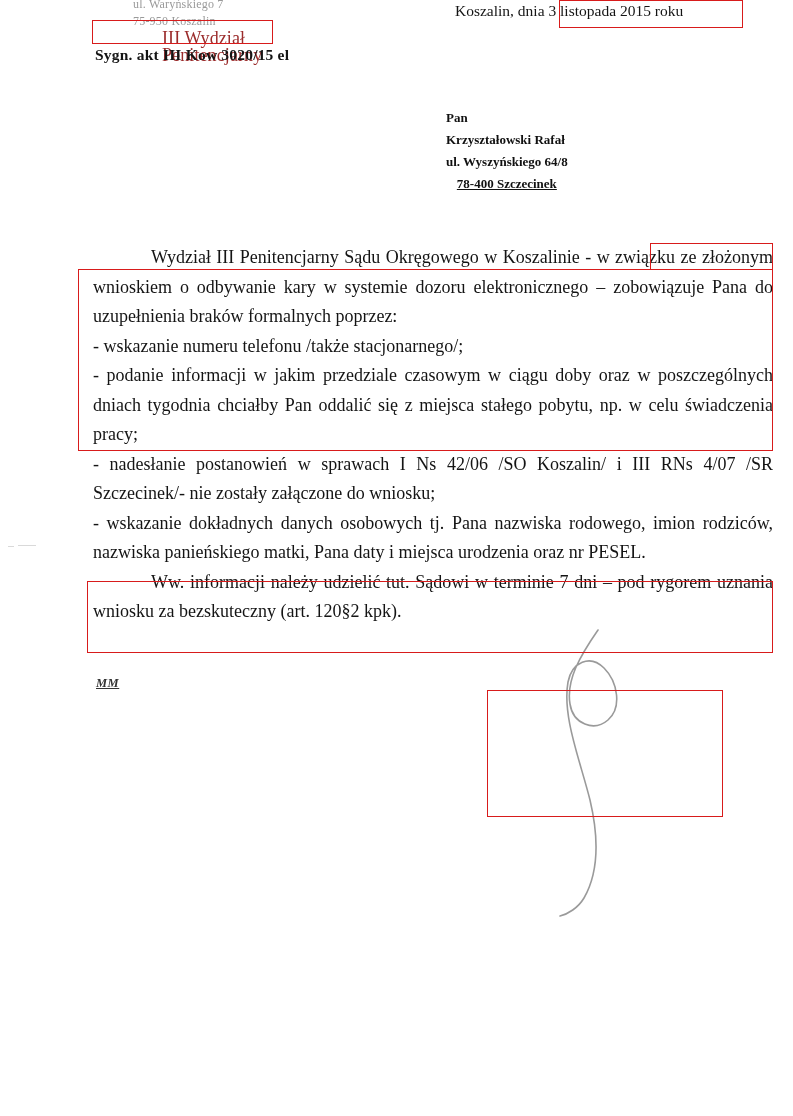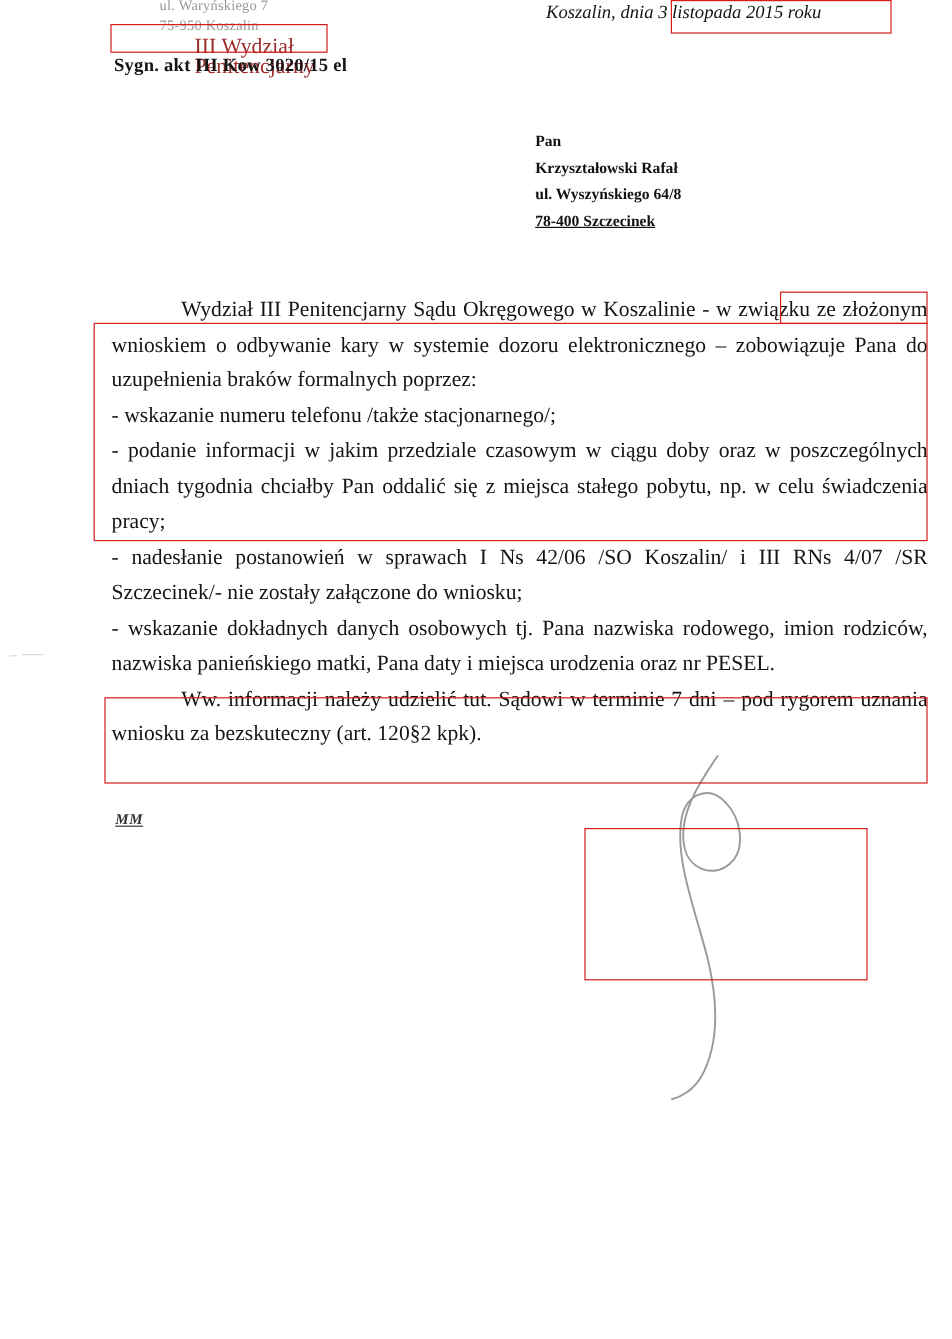--- a/index.html
+++ b/index.html
@@ -62,35 +62,35 @@
     color: #141414;
   }
 
   .place-date {
     position: absolute;
     left: 455px;
     top: 2px;
     font-size: 15.5px;
     color: #141414;
     white-space: nowrap;
-    font-style: italic;
   }
 
   
   .addressee {
     position: absolute;
     left: 446px;
     top: 107px;
     font-size: 13px;
     font-weight: bold;
     line-height: 22px;
     color: #111;
   }
   .addressee .city {
     text-decoration: underline;
+    text-align: center;
   }
 
   
   .body-text {
     position: absolute;
     left: 93px;
     top: 243px;
     width: 680px;
     font-size: 18px;
     line-height: 29.5px;

